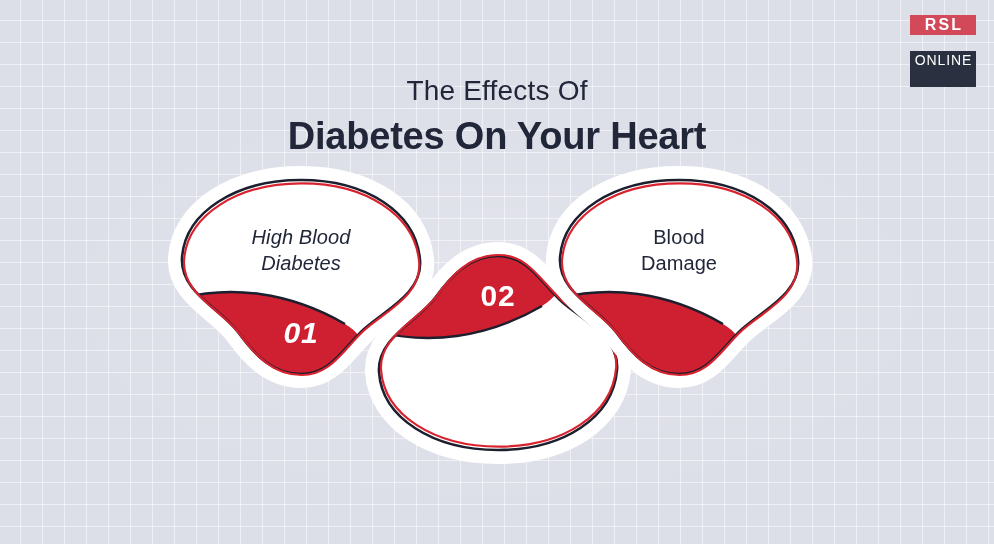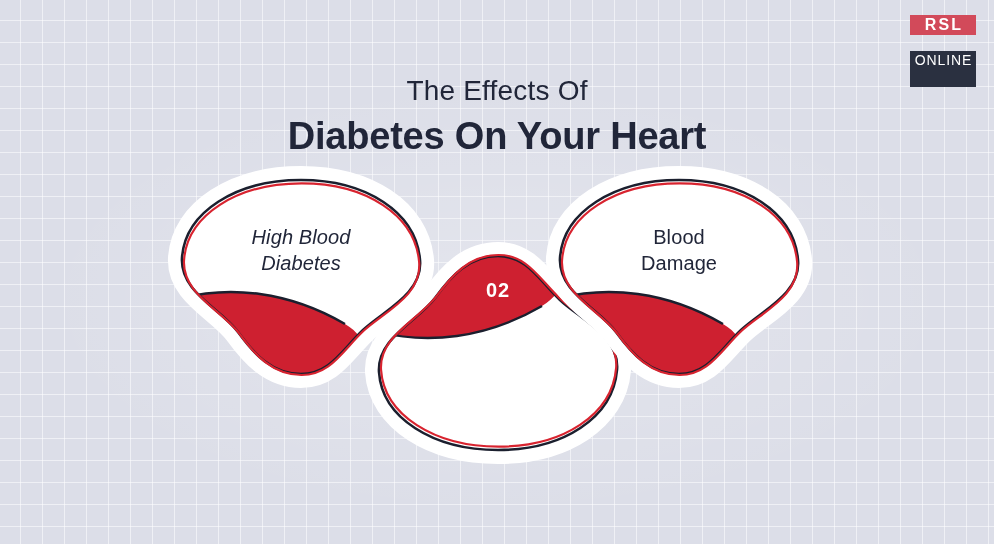--- a/index.html
+++ b/index.html
@@ -108,21 +108,21 @@
     font-size: 20px;
     font-weight: 400;
     line-height: 1.28;
     letter-spacing: 0.1px;
   }
   .blob-number {
     position: absolute;
     width: 100%;
     text-align: center;
     color: #ffffff;
-    font-size: 20px;
+    font-size: 30px;
     font-weight: bold;
     letter-spacing: 0.8px;
   }
 
   #blob-1 { left: 170px; top: 172px; font-style: italic; }
   #blob-2 { left: 367px; top: 246px; }
   #blob-3 { left: 548px; top: 172px; }
 
   #blob-1 .blob-label { top: 53px; }
   #blob-1 .blob-number { top: 144px; }
@@ -174,20 +174,21 @@
         <path d="M 4 128 C 60 112, 120 120, 175 152" fill="none" stroke="#1b1f2e" stroke-width="2.4"></path>
       </g>
 
       <use href="#p1" fill="none" stroke="#1b1f2e" stroke-width="2.6"></use>
       <use href="#p1" fill="none" stroke="#d8232f" stroke-width="2.2" transform="translate(0.6,2.2) scale(0.988) " style="transform-origin:131px 105px"></use>
     </svg>
     <div class="blob-label">
       <div>High Blood</div>
       <div>Diabetes</div>
     </div>
+    <div class="blob-number">01</div>
   </div>
 
   <div class="blob" id="blob-2">
     <svg width="262" height="212" viewBox="0 0 262 212">
       <defs>
         <path id="p2" d="M131 204
                  C 196 204, 246 172, 250 124
                  C 253 90, 213 73, 193 54
                  C 172 34, 160 10, 131 10
                  C 102 10, 84 30, 68 52

